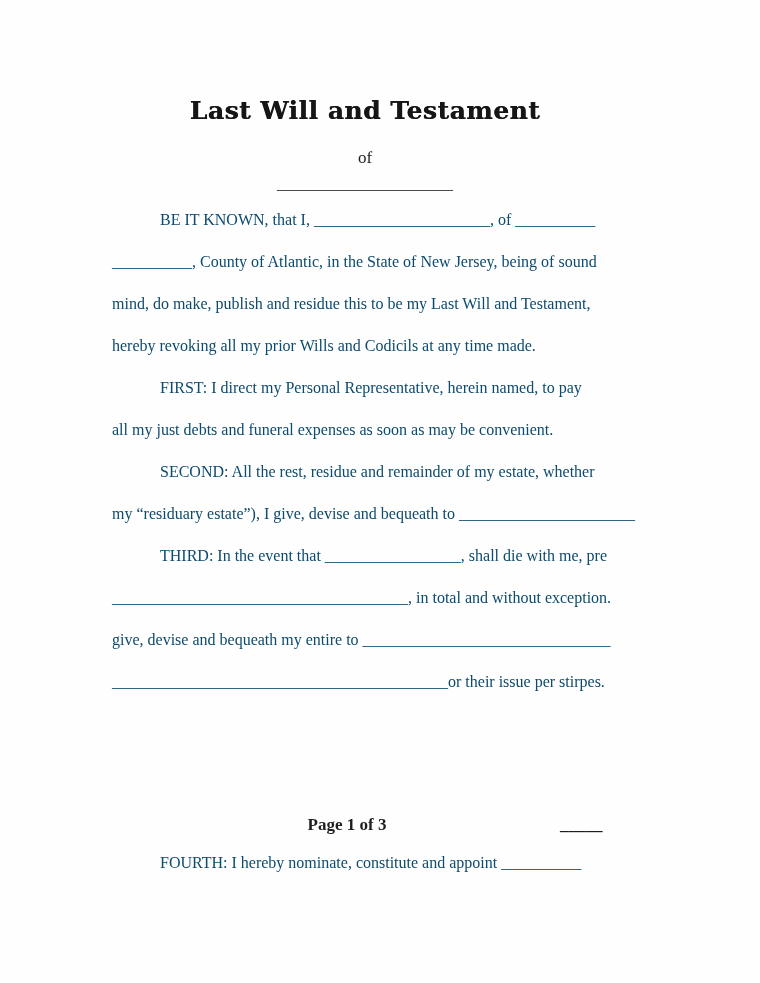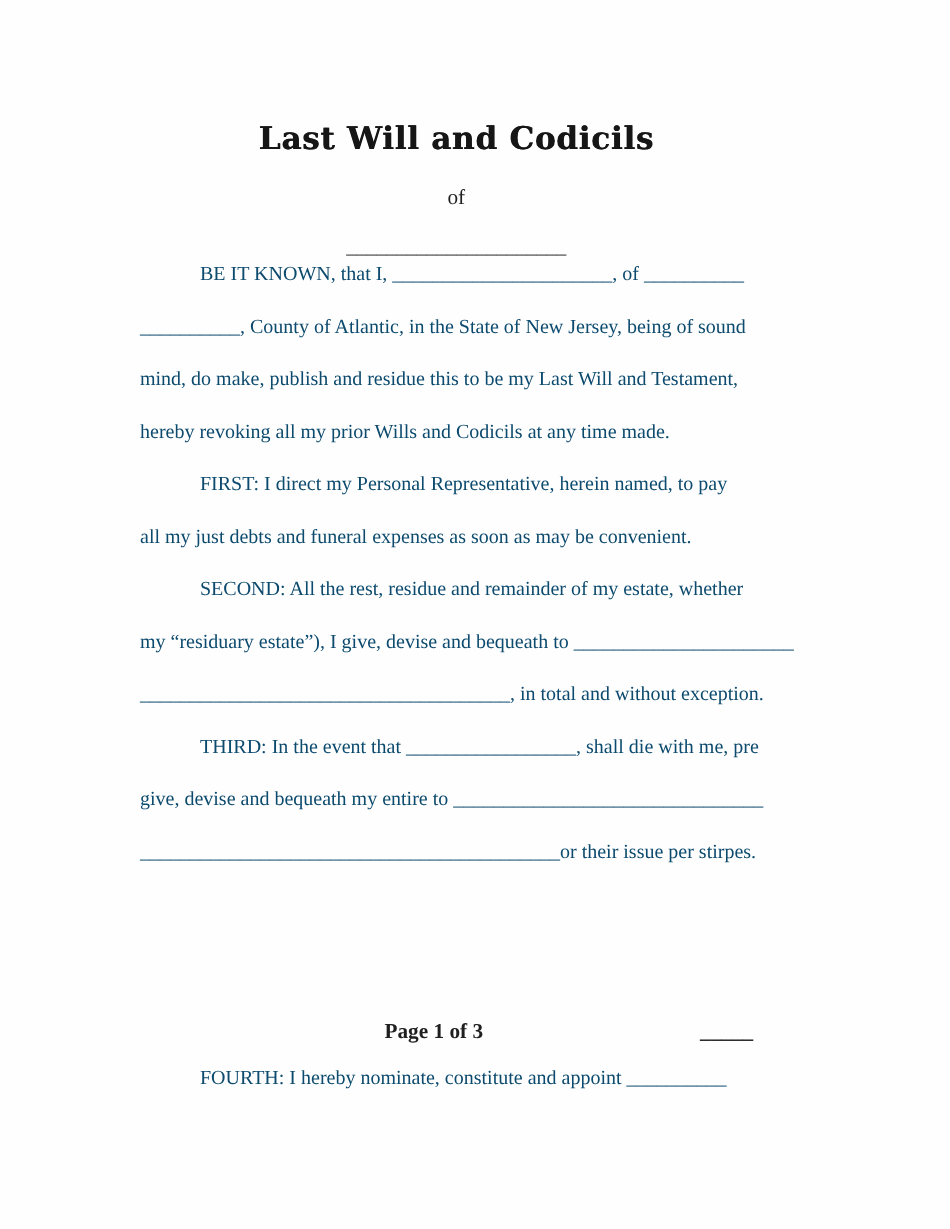--- a/index.html
+++ b/index.html
@@ -32,21 +32,21 @@
     color: #161616;
     
     text-shadow: 0.4px 0 0 #161616;
   }
   .doc-subtitle {
     margin-top: 22px;
     font-size: 17px;
     line-height: 22px;
   }
   .name-blank {
-    margin-top: 14px;
+    margin-top: 0px;
     font-size: 16px;
     line-height: 30px;
     letter-spacing: 0;
     color: #2a2a2a;
   }
   
   .doc-body {
     position: absolute;
     top: 199px;
     left: 112px;
@@ -90,36 +90,36 @@
     left: 112px;
     width: 540px;
   }
 </style>
 </head>
 <body>
 
 <div class="page">
 
   <div class="doc-header">
-    <div class="doc-title">Last Will and Codicils</div>
+    <div class="doc-title">Last Will and Testament</div>
     <div class="doc-subtitle">of</div>
     <div class="name-blank">______________________</div>
   </div>
 
   <div class="doc-body">
     <div class="line indent">BE IT KNOWN, that I, ______________________, of __________</div>
     <div class="line">__________, County of Atlantic, in the State of New Jersey, being of sound</div>
     <div class="line">mind, do make, publish and residue this to be my Last Will and Testament,</div>
     <div class="line">hereby revoking all my prior Wills and Codicils at any time made.</div>
     <div class="line indent">FIRST: I direct my Personal Representative, herein named, to pay</div>
     <div class="line">all my just debts and funeral expenses as soon as may be convenient.</div>
     <div class="line indent">SECOND: All the rest, residue and remainder of my estate, whether</div>
     <div class="line">my “residuary estate”), I give, devise and bequeath to ______________________</div>
+    <div class="line indent">THIRD: In the event that _________________, shall die with me, pre</div>
     <div class="line">_____________________________________, in total and without exception.</div>
-    <div class="line indent">THIRD: In the event that _________________, shall die with me, pre</div>
     <div class="line">give, devise and bequeath my entire to _______________________________</div>
     <div class="line">__________________________________________or their issue per stirpes.</div>
   </div>
 
   <div class="footer-row">
     <span class="page-label">Page 1 of 3</span>
     <span class="footer-blank">_____</span>
   </div>
 
   <div class="after-footer">

